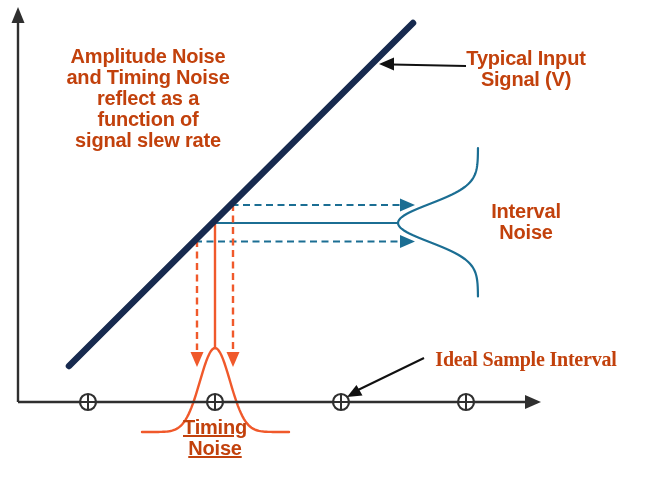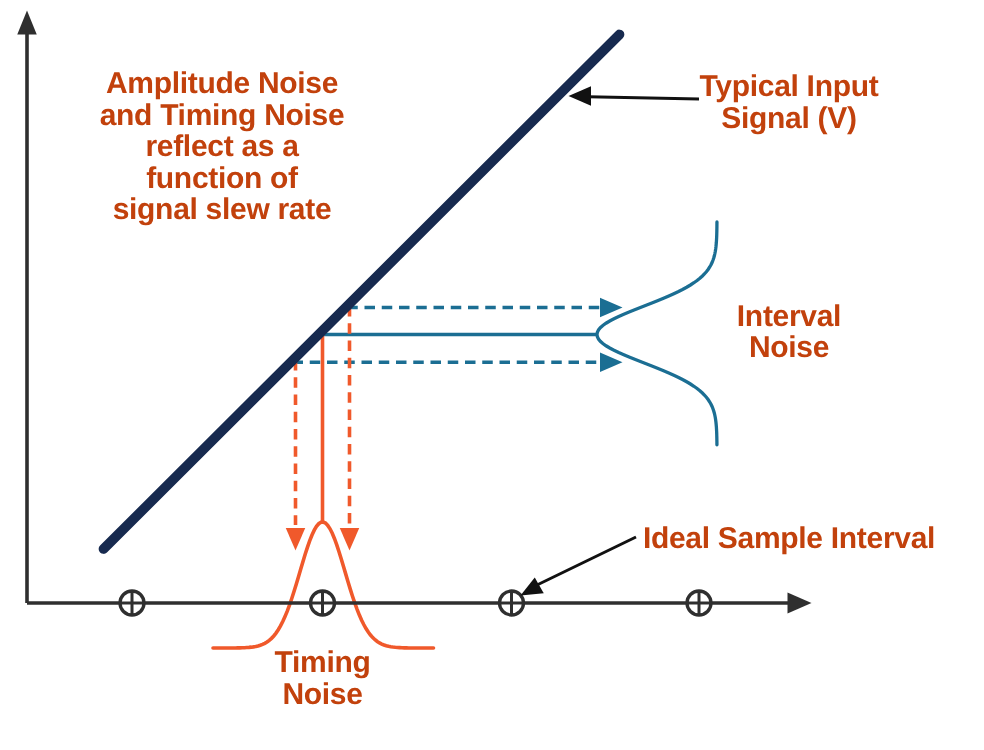--- a/index.html
+++ b/index.html
@@ -15,22 +15,22 @@
     font-size:20px;
     line-height:21px;
     color:#c2410c;
     text-align:center;
     white-space:pre-line;
     letter-spacing:-0.2px;
   }
   .note{left:50px;top:46px;width:196px;}
   .input-signal{left:441px;top:48px;width:170px;}
   .amp-noise{left:451px;top:201px;width:150px;}
-  .ideal{left:413px;top:349px;width:226px;}
-  .timing{left:145px;top:432px;width:140px;}
+  .ideal{left:413px;top:349px;width:226px;font-family:Liberation Serif, serif;}
+  .timing{left:145px;top:417px;width:140px;text-decoration:underline;}
 </style>
 </head>
 <body>
 
 <div id="stage">
   <svg width="656" height="500" viewBox="0 0 656 500">
 
     <g>
       <line x1="231.5" y1="205" x2="401" y2="205" stroke-width="2.2" stroke-dasharray="7 4.5" fill="none" stroke="#1b6e93"></line>
       <polygon points="415,205 400,198.5 400,211.5" fill="#1b6e93"></polygon>

